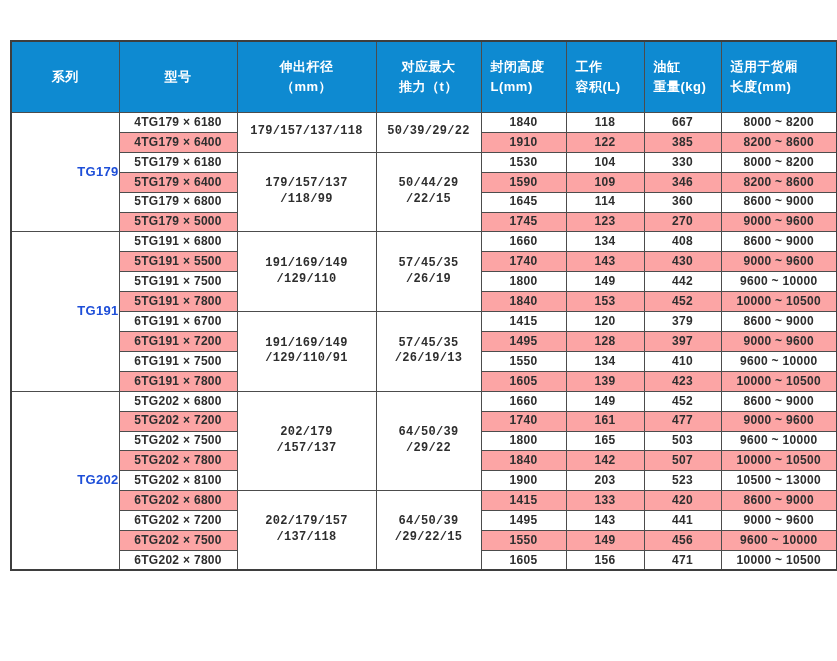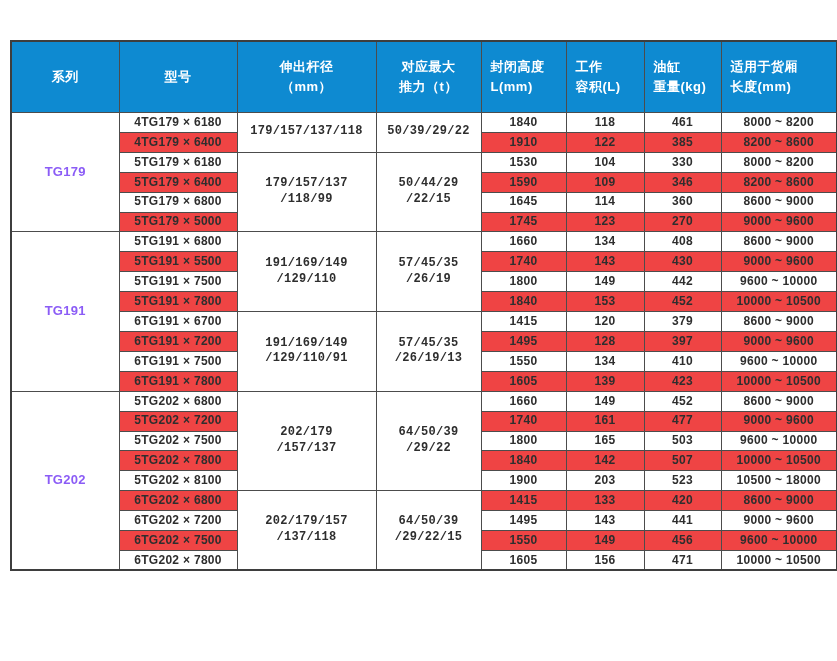--- a/index.html
+++ b/index.html
@@ -39,23 +39,23 @@
   .spec tbody td{
     font-size:12px;
     font-weight:bold;
     color:#2e2e2e;
     text-align:center;
     vertical-align:middle;
     line-height:1.1;
     letter-spacing:0.3px;
     background:#ffffff;
   }
-  .spec tbody tr.alt td{background:#ef4444;}
+  .spec tbody tr.alt td{background:#fca5a5;}
   .spec tbody td.merged{background:#ffffff !important;}
-  .spec tbody td.series-col{font-size:13px;color:#8b5cf6;}
+  .spec tbody td.series-col{font-size:13px;color:#1d4ed8;text-align:right;}
   .cline{display:block;line-height:1.32;font-family:Liberation Mono, monospace;}
 </style>
 </head>
 <body>
 
 <div class="page">
   <table class="spec">
     <colgroup>
       <col style="width:108px">
       <col style="width:118px">
@@ -105,21 +105,21 @@
           <td rowspan="6" class="merged series-col">TG179</td>
           <td>4TG179 × 6180</td>
           <td rowspan="2" class="merged">
             <span class="cline">179/157/137/118</span>
           </td>
           <td rowspan="2" class="merged">
             <span class="cline">50/39/29/22</span>
           </td>
           <td>1840</td>
           <td>118</td>
-          <td>461</td>
+          <td>667</td>
           <td>8000 ~ 8200</td>
         </tr>
         <tr class="alt">
           <td>4TG179 × 6400</td>
           <td>1910</td>
           <td>122</td>
           <td>385</td>
           <td>8200 ~ 8600</td>
         </tr>
         <tr>
@@ -266,21 +266,21 @@
           <td>1840</td>
           <td>142</td>
           <td>507</td>
           <td>10000 ~ 10500</td>
         </tr>
         <tr>
           <td>5TG202 × 8100</td>
           <td>1900</td>
           <td>203</td>
           <td>523</td>
-          <td>10500 ~ 18000</td>
+          <td>10500 ~ 13000</td>
         </tr>
         <tr class="alt">
           <td>6TG202 × 6800</td>
           <td rowspan="4" class="merged">
             <span class="cline">202/179/157</span>
             <span class="cline">/137/118</span>
           </td>
           <td rowspan="4" class="merged">
             <span class="cline">64/50/39</span>
             <span class="cline">/29/22/15</span>

